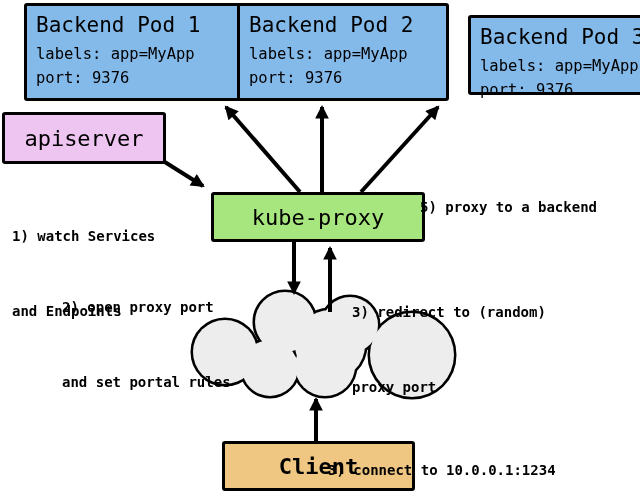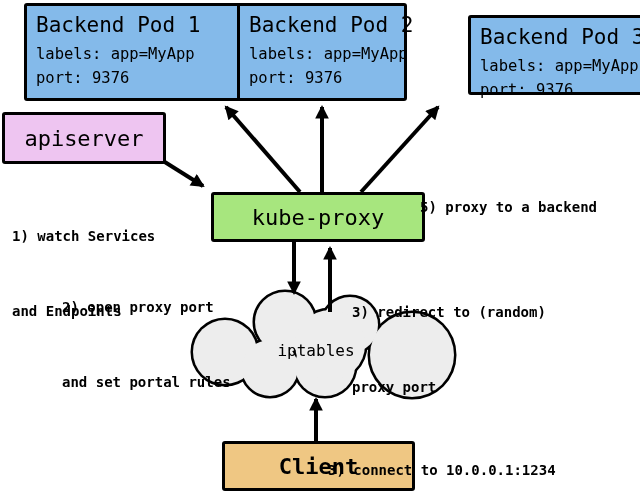--- a/index.html
+++ b/index.html
@@ -27,21 +27,21 @@
 
   .single {
     display: flex;
     align-items: center;
     justify-content: center;
     font-size: 22px;
     white-space: nowrap;
   }
 
   #pod1 { left: 24px;  top: 3px; width: 228px; height: 98px; }
-  #pod2 { left: 237px; top: 3px; width: 170px; height: 98px; }
+  #pod2 { left: 237px; top: 3px; width: 212px; height: 98px; }
   #pod3 { left: 468px; top: 3px; width: 189px; height: 80px; margin-top: 12px; }
   #apiserver  { left: 2px;   top: 112px; width: 164px; height: 52px; }
   #kube-proxy { left: 211px; top: 192px; width: 214px; height: 50px; }
   #client     { left: 222px; top: 441px; width: 193px; height: 50px; font-weight: bold; }
 
   .step {
     position: absolute;
     font-size: 14px;
     font-weight: bold;
     line-height: 25px;
@@ -126,21 +126,20 @@
   </div>
 
   <div class="node single" id="kube-proxy" style="background-color: rgb(167, 230, 126);">
     <span>kube-proxy</span>
   </div>
 
   <div class="node single" id="client" style="background-color: rgb(239, 199, 131);">
     <span>Client</span>
   </div>
 
-  <div id="iptables-label">iptables</div>
 
   <div class="step" id="step1">
     <div>1) watch Services</div>
     <div>and Endpoints</div>
   </div>
 
   <div class="step" id="step2">
     <div>2) open proxy port</div>
     <div>and set portal rules</div>
   </div>

